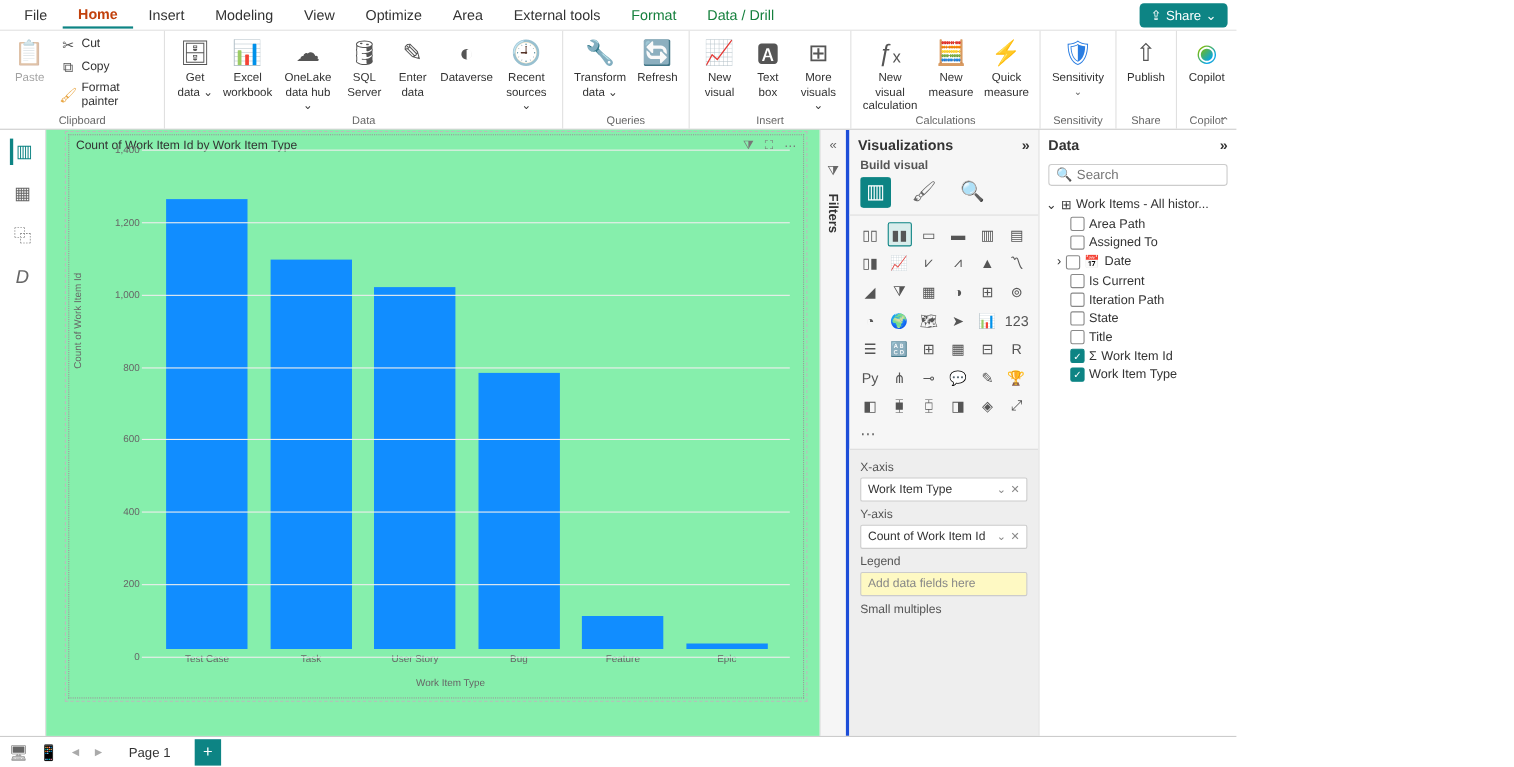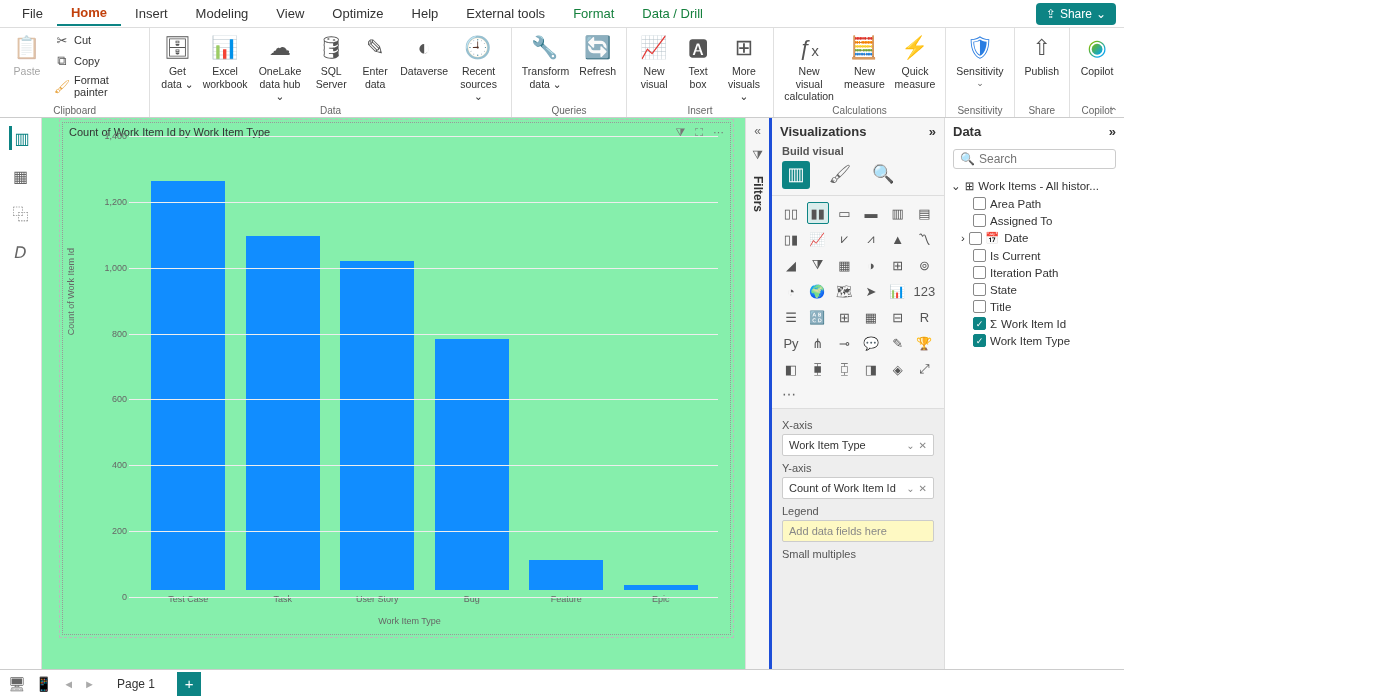--- a/index.html
+++ b/index.html
@@ -84,21 +84,21 @@
 
 <div class="app">
 
  <div class="menubar" id="menubar">
    <div class="menu-item">File</div>
       <div class="menu-item active">Home</div>
       <div class="menu-item">Insert</div>
       <div class="menu-item">Modeling</div>
       <div class="menu-item">View</div>
       <div class="menu-item">Optimize</div>
-      <div class="menu-item">Help</div>
+      <div class="menu-item">Area</div>
       <div class="menu-item">External tools</div>
       <div class="menu-item teal">Format</div>
       <div class="menu-item teal">Data / Drill</div>
       <div class="share-btn">
         <span>⇪</span>
         <span>Share</span>
         <span>⌄</span>
       </div>
  </div>
 

